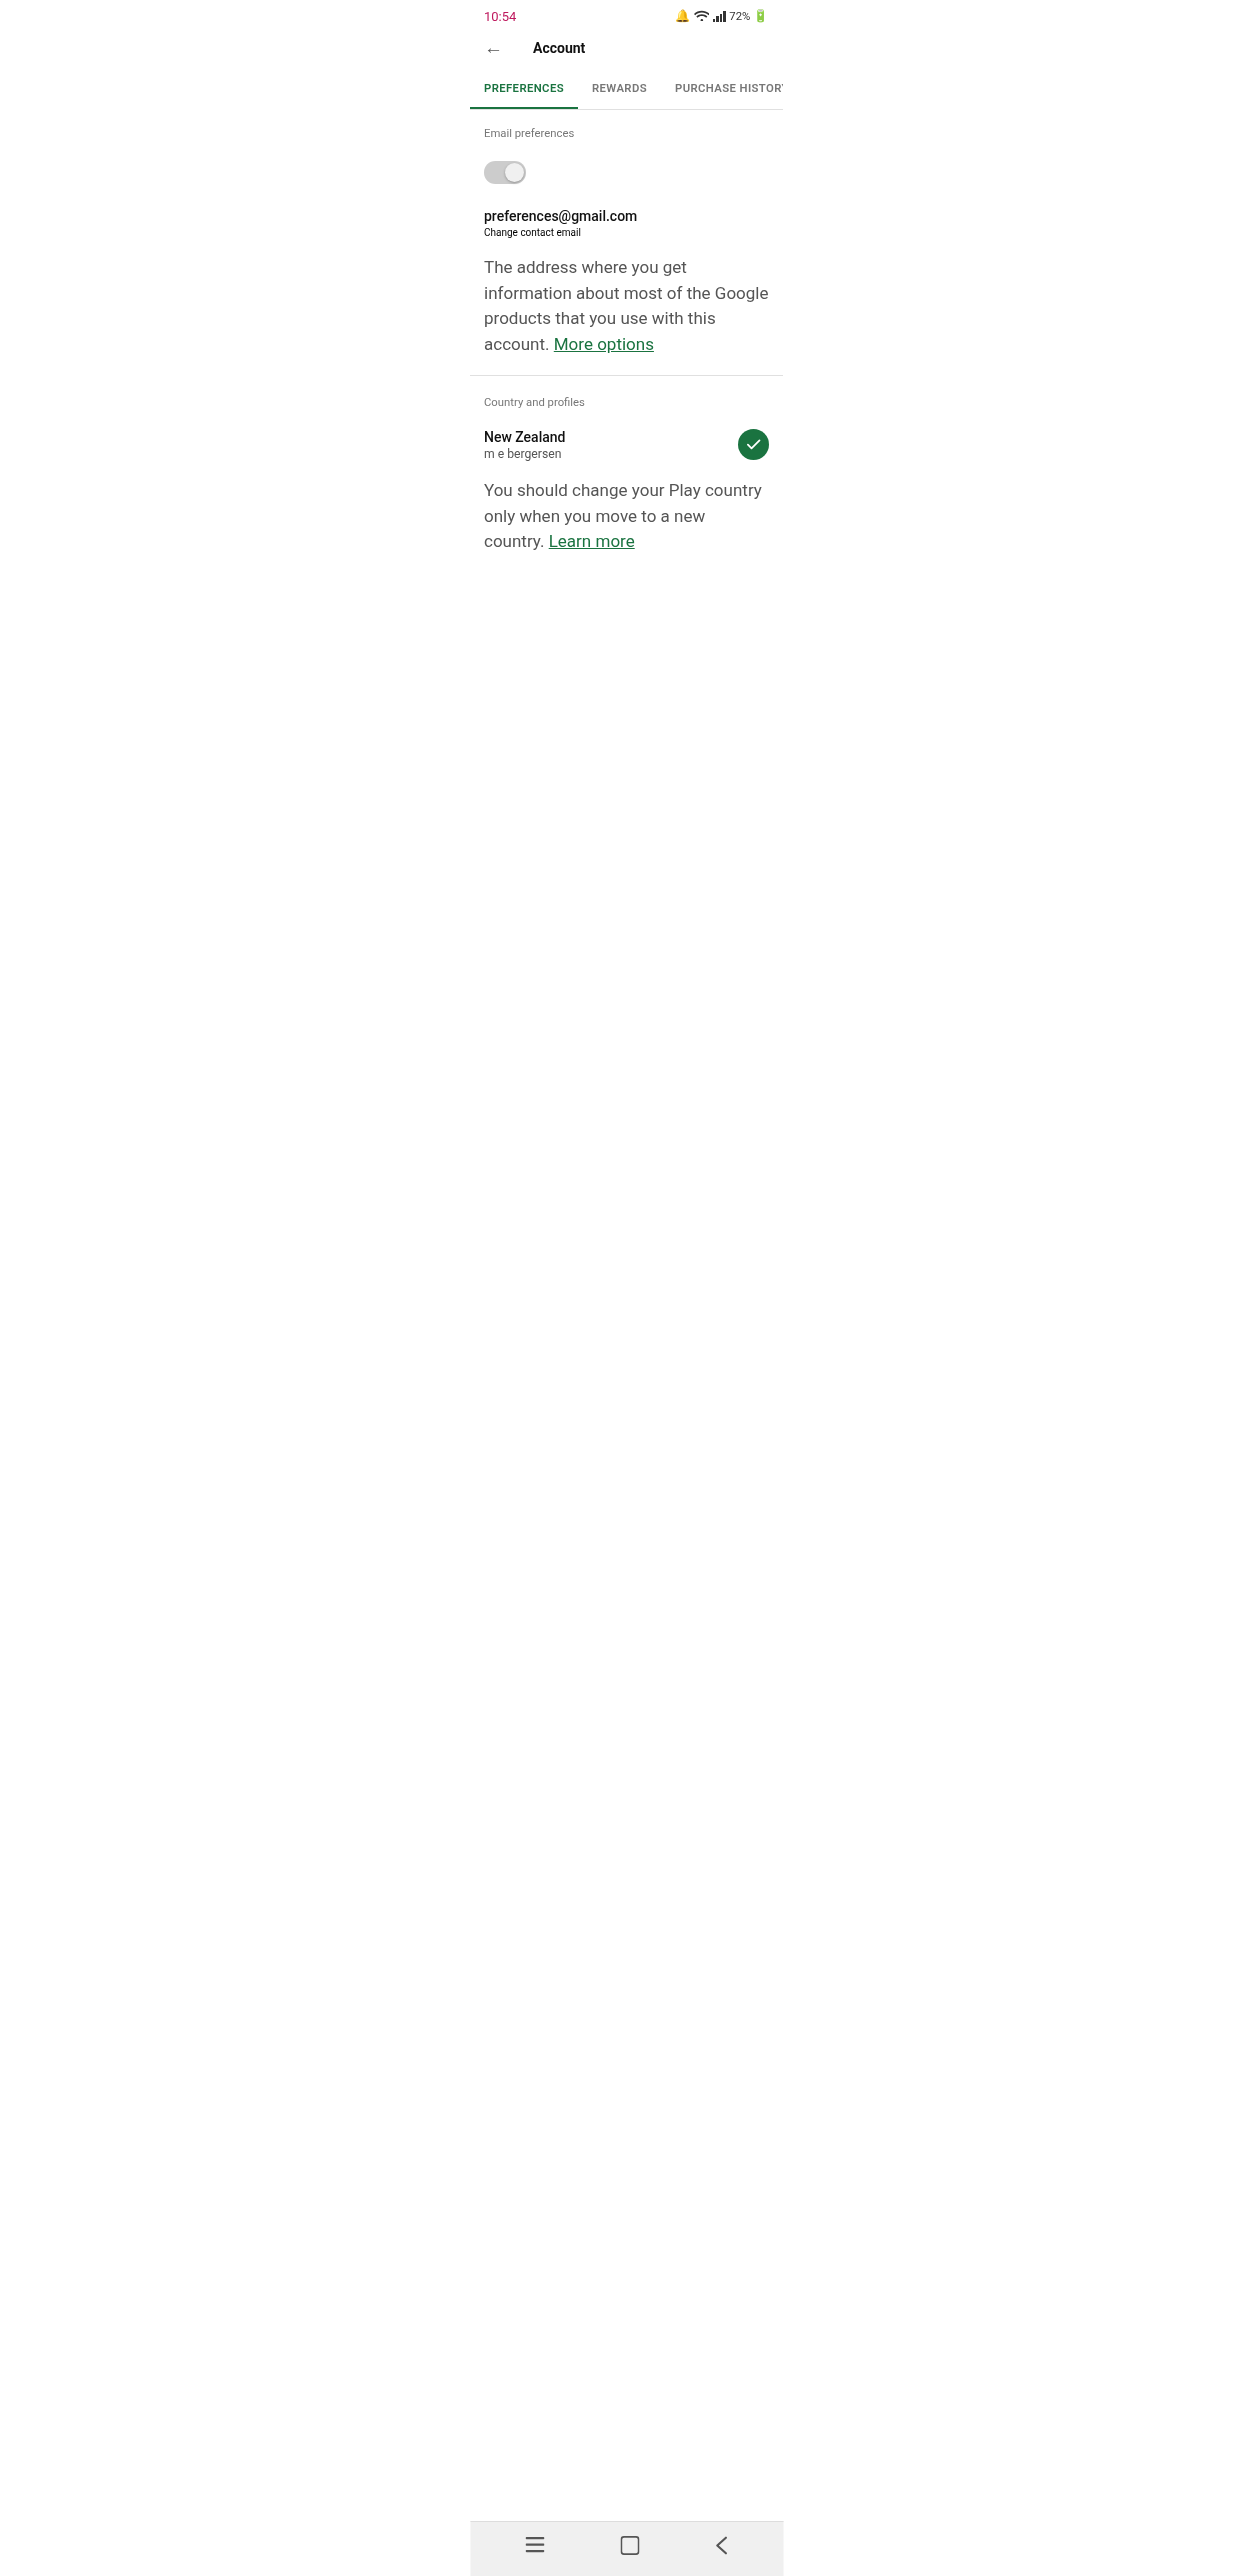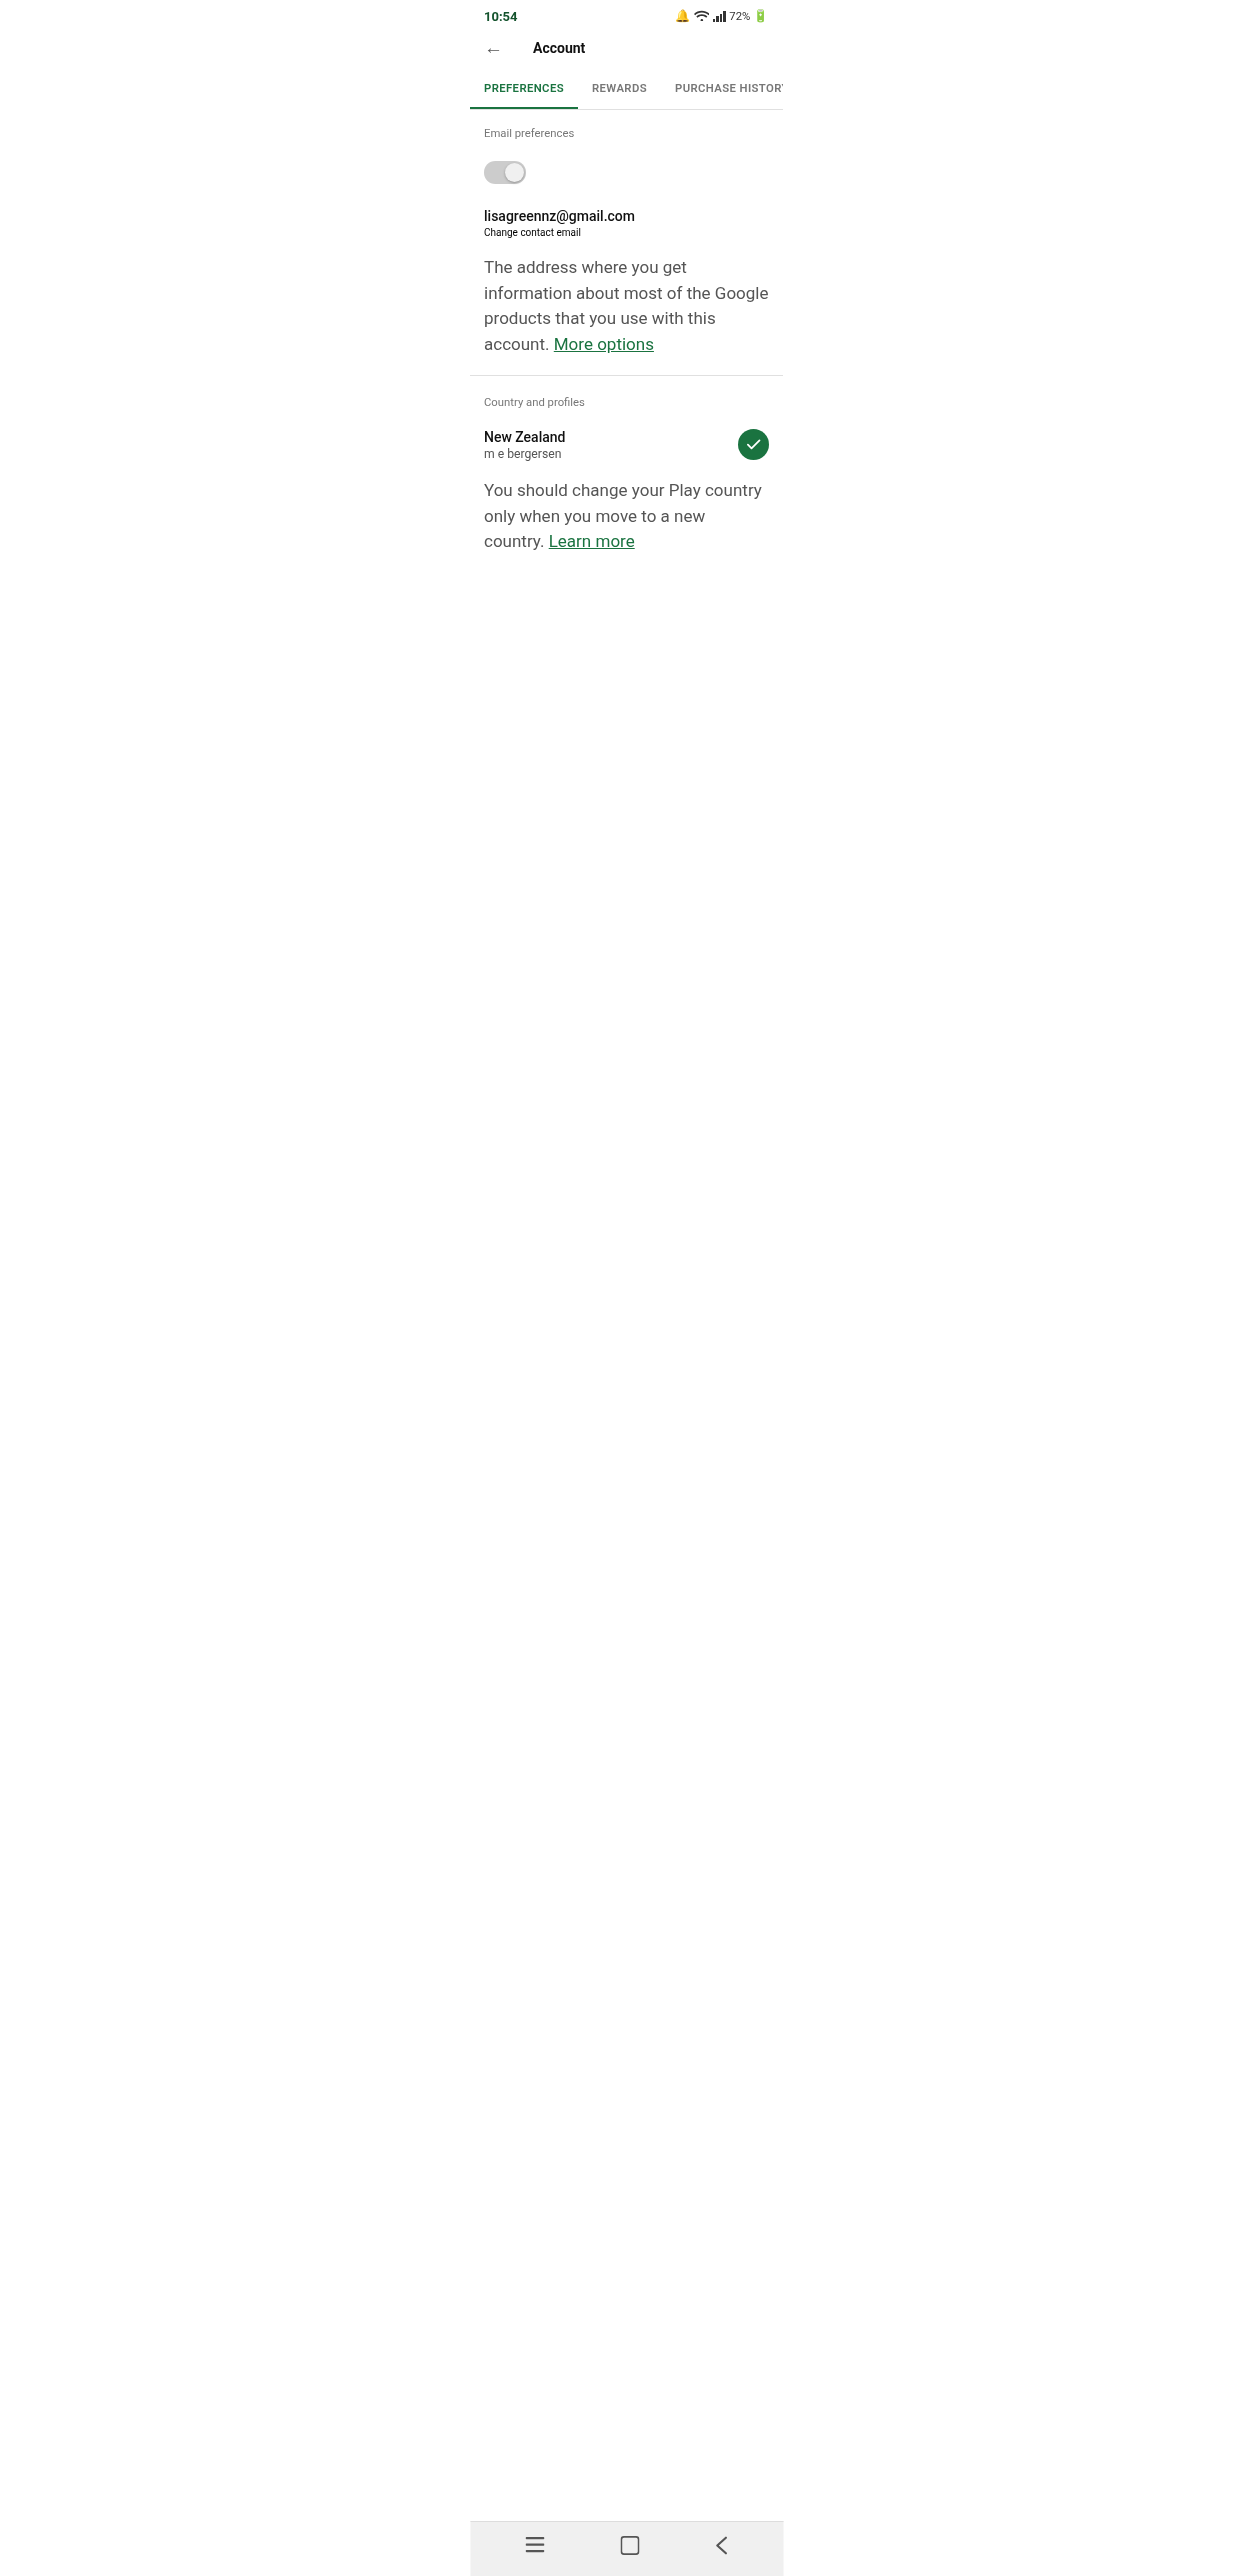--- a/index.html
+++ b/index.html
@@ -23,22 +23,22 @@
     .status-bar {
       display: flex;
       justify-content: space-between;
       align-items: center;
       padding: 8.7px 14px 5.2px 14px;
       background: #ffffff;
     }
 
     .status-time {
       font-size: 13px;
-      font-weight: 700;
-      color: #14532d;
+      font-weight: 400;
+      color: #be185d;
     }
 
     .status-icons {
       display: flex;
       align-items: center;
       gap: 3.5px;
     }
 
     .status-icons span {
       font-size: 10.4px;
@@ -299,21 +299,21 @@
 
   <div class="section-label">Email preferences</div>
 
   <div class="setting-row">
     <div class="toggle">
       <div class="toggle-knob"></div>
     </div>
   </div>
 
   <div class="email-row">
-    <div class="email-address">lisagreennz@gmail.com</div>
+    <div class="email-address">preferences@gmail.com</div>
     <div class="email-label">Change contact email</div>
   </div>
 
   <div class="info-text">
     <span>The address where you get information about most of the Google products that you use with this account.</span>
     <span> </span>
     <span class="link">More options</span>
   </div>
 
   <div class="divider"></div>

